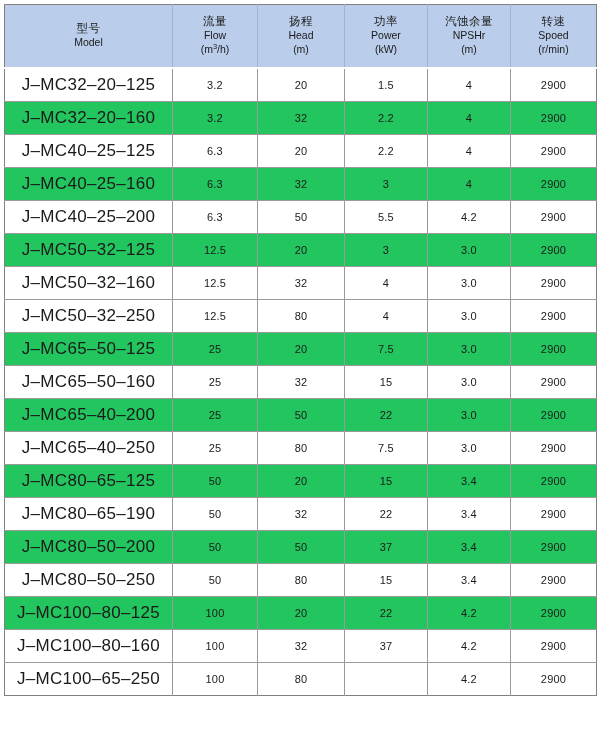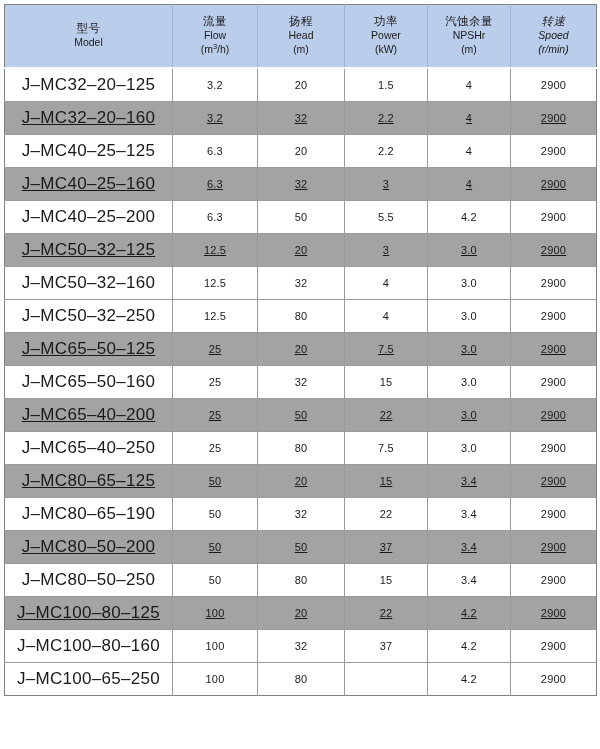--- a/index.html
+++ b/index.html
@@ -40,21 +40,21 @@
     background: #bacdea;
     height: 53px;
     padding: 4px 2px 5px 2px;
     font-weight: normal;
     text-align: center;
     vertical-align: middle;
     border-right: 1px solid #9fb3d4;
     border-bottom: 2px solid #ffffff;
     line-height: 1.32;
   }
-  thead th:last-child { border-right: none; font-style: italic; }
+  thead th:last-child { border-right: none; }
 
   .hdr-cn {
     display: block;
     font-size: 11.5px;
     letter-spacing: 0.4px;
     color: #1a1a1a;
   }
   .hdr-en {
     display: block;
     font-size: 10.5px;
@@ -79,21 +79,21 @@
     font-size: 11px;
     letter-spacing: 0.2px;
     border-right: 1px solid #9a9a9a;
     border-bottom: 1px solid #9a9a9a;
     white-space: nowrap;
   }
   tbody td:last-child { border-right: none; }
   tbody tr:last-child td { border-bottom: none; }
 
   tbody tr.row-odd  td { background: #ffffff; }
-  tbody tr.row-even td { background: #a3a3a3; text-decoration: underline; }
+  tbody tr.row-even td { background: #22c55e; }
 
   td.cell-model {
     font-size: 17px;
     letter-spacing: 0.3px;
   }
 </style>
 </head>
 <body>
 
 <div id="spec-table-wrap">

